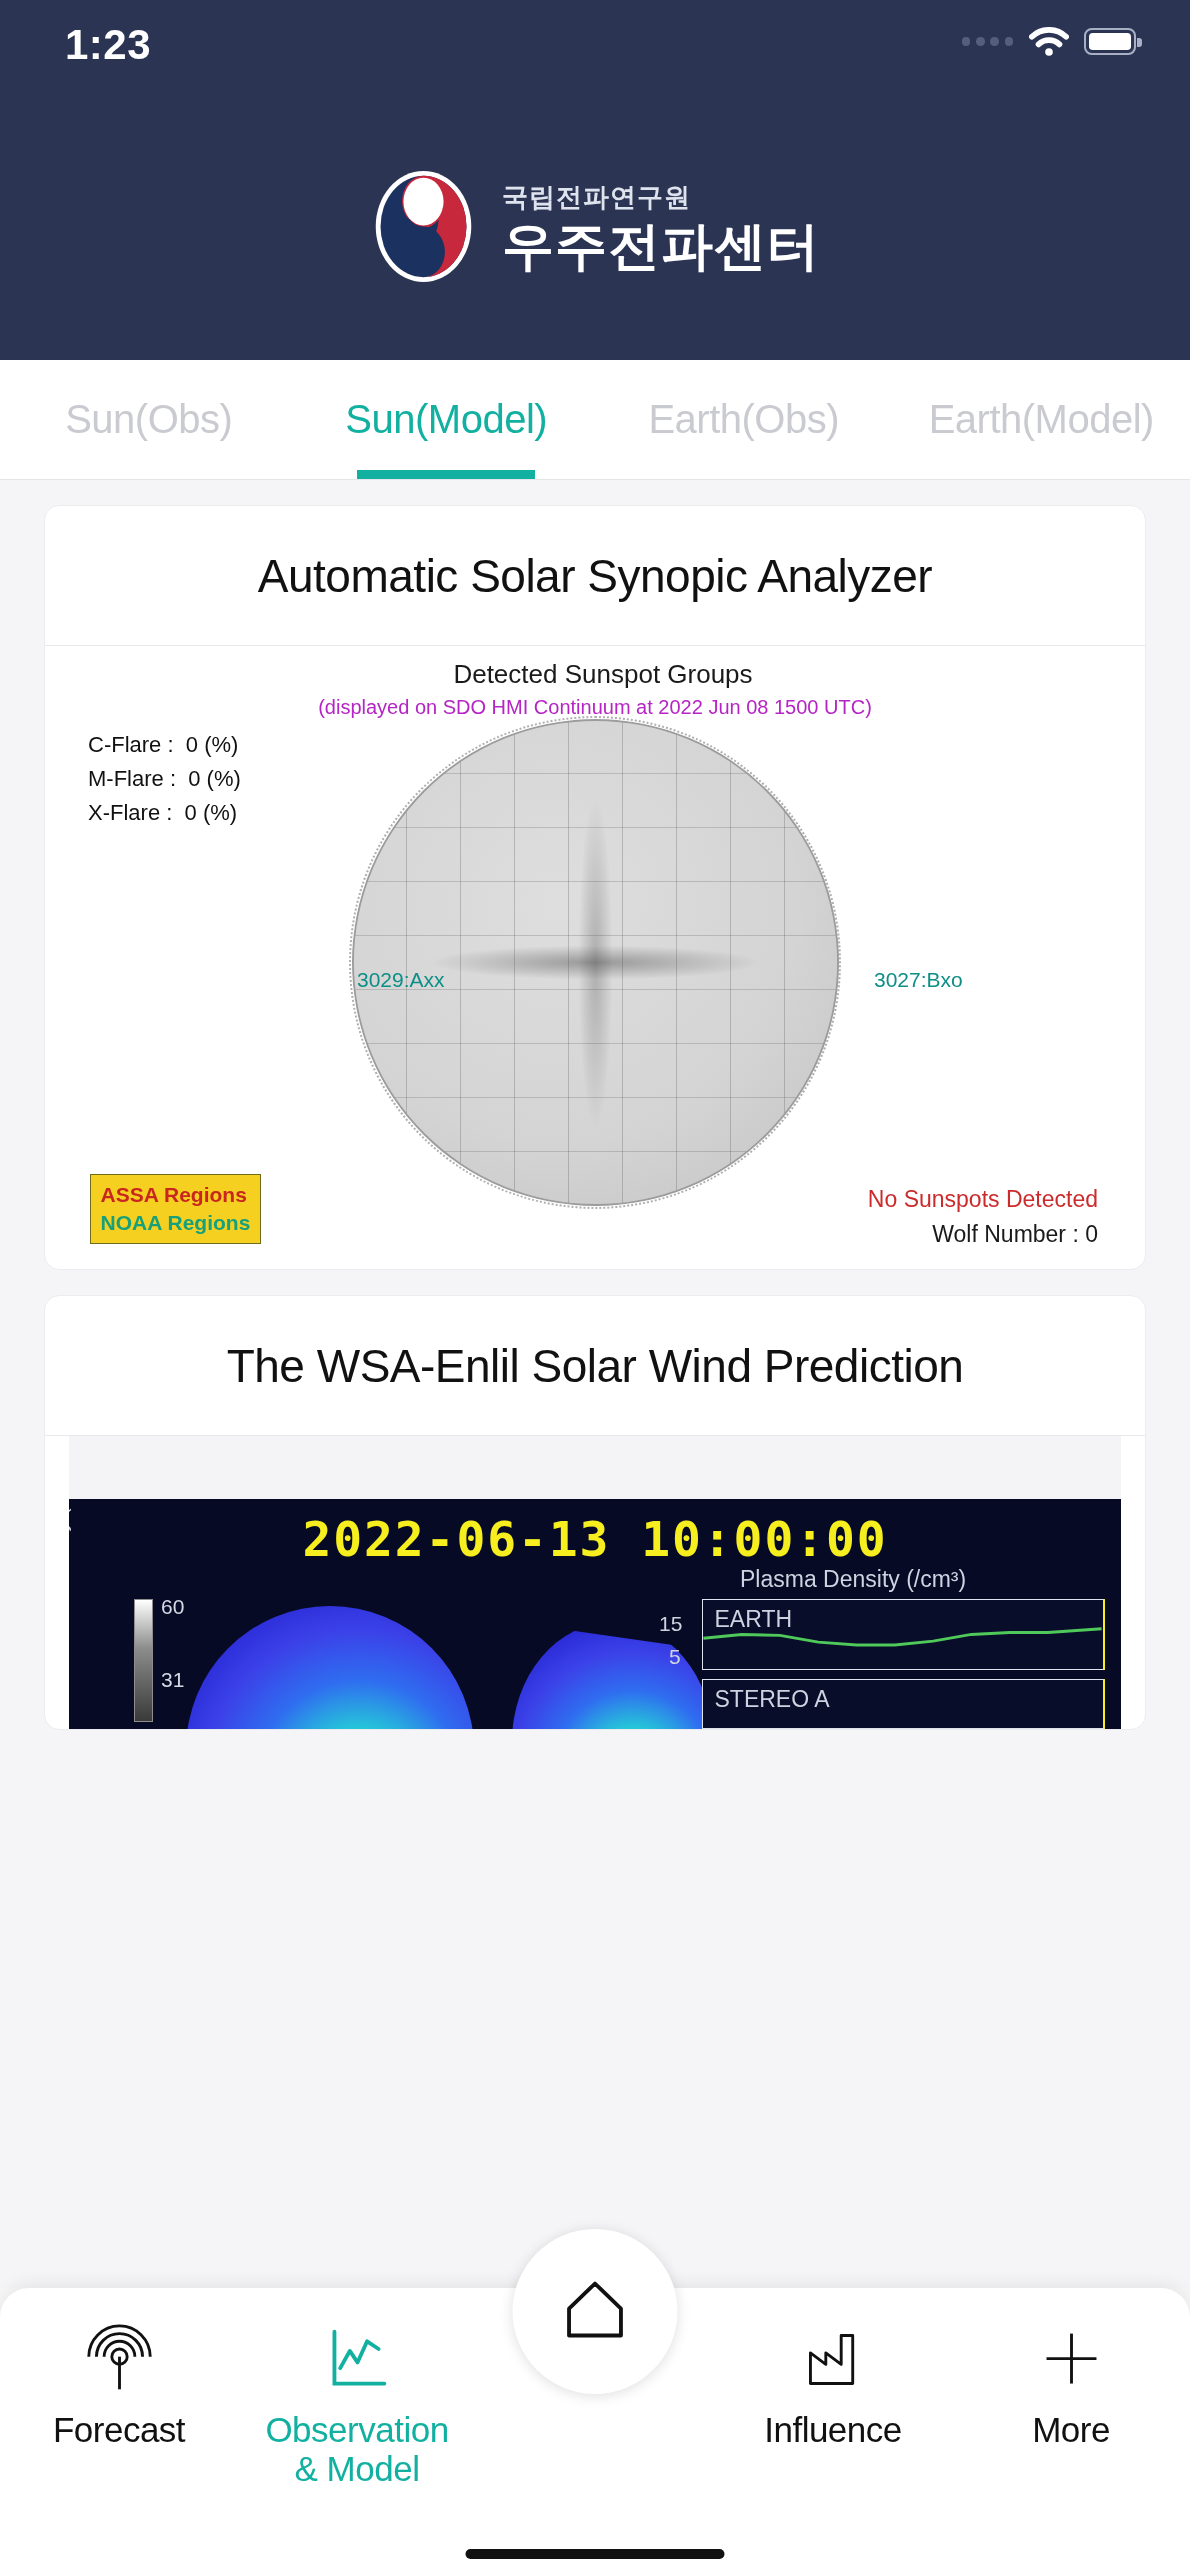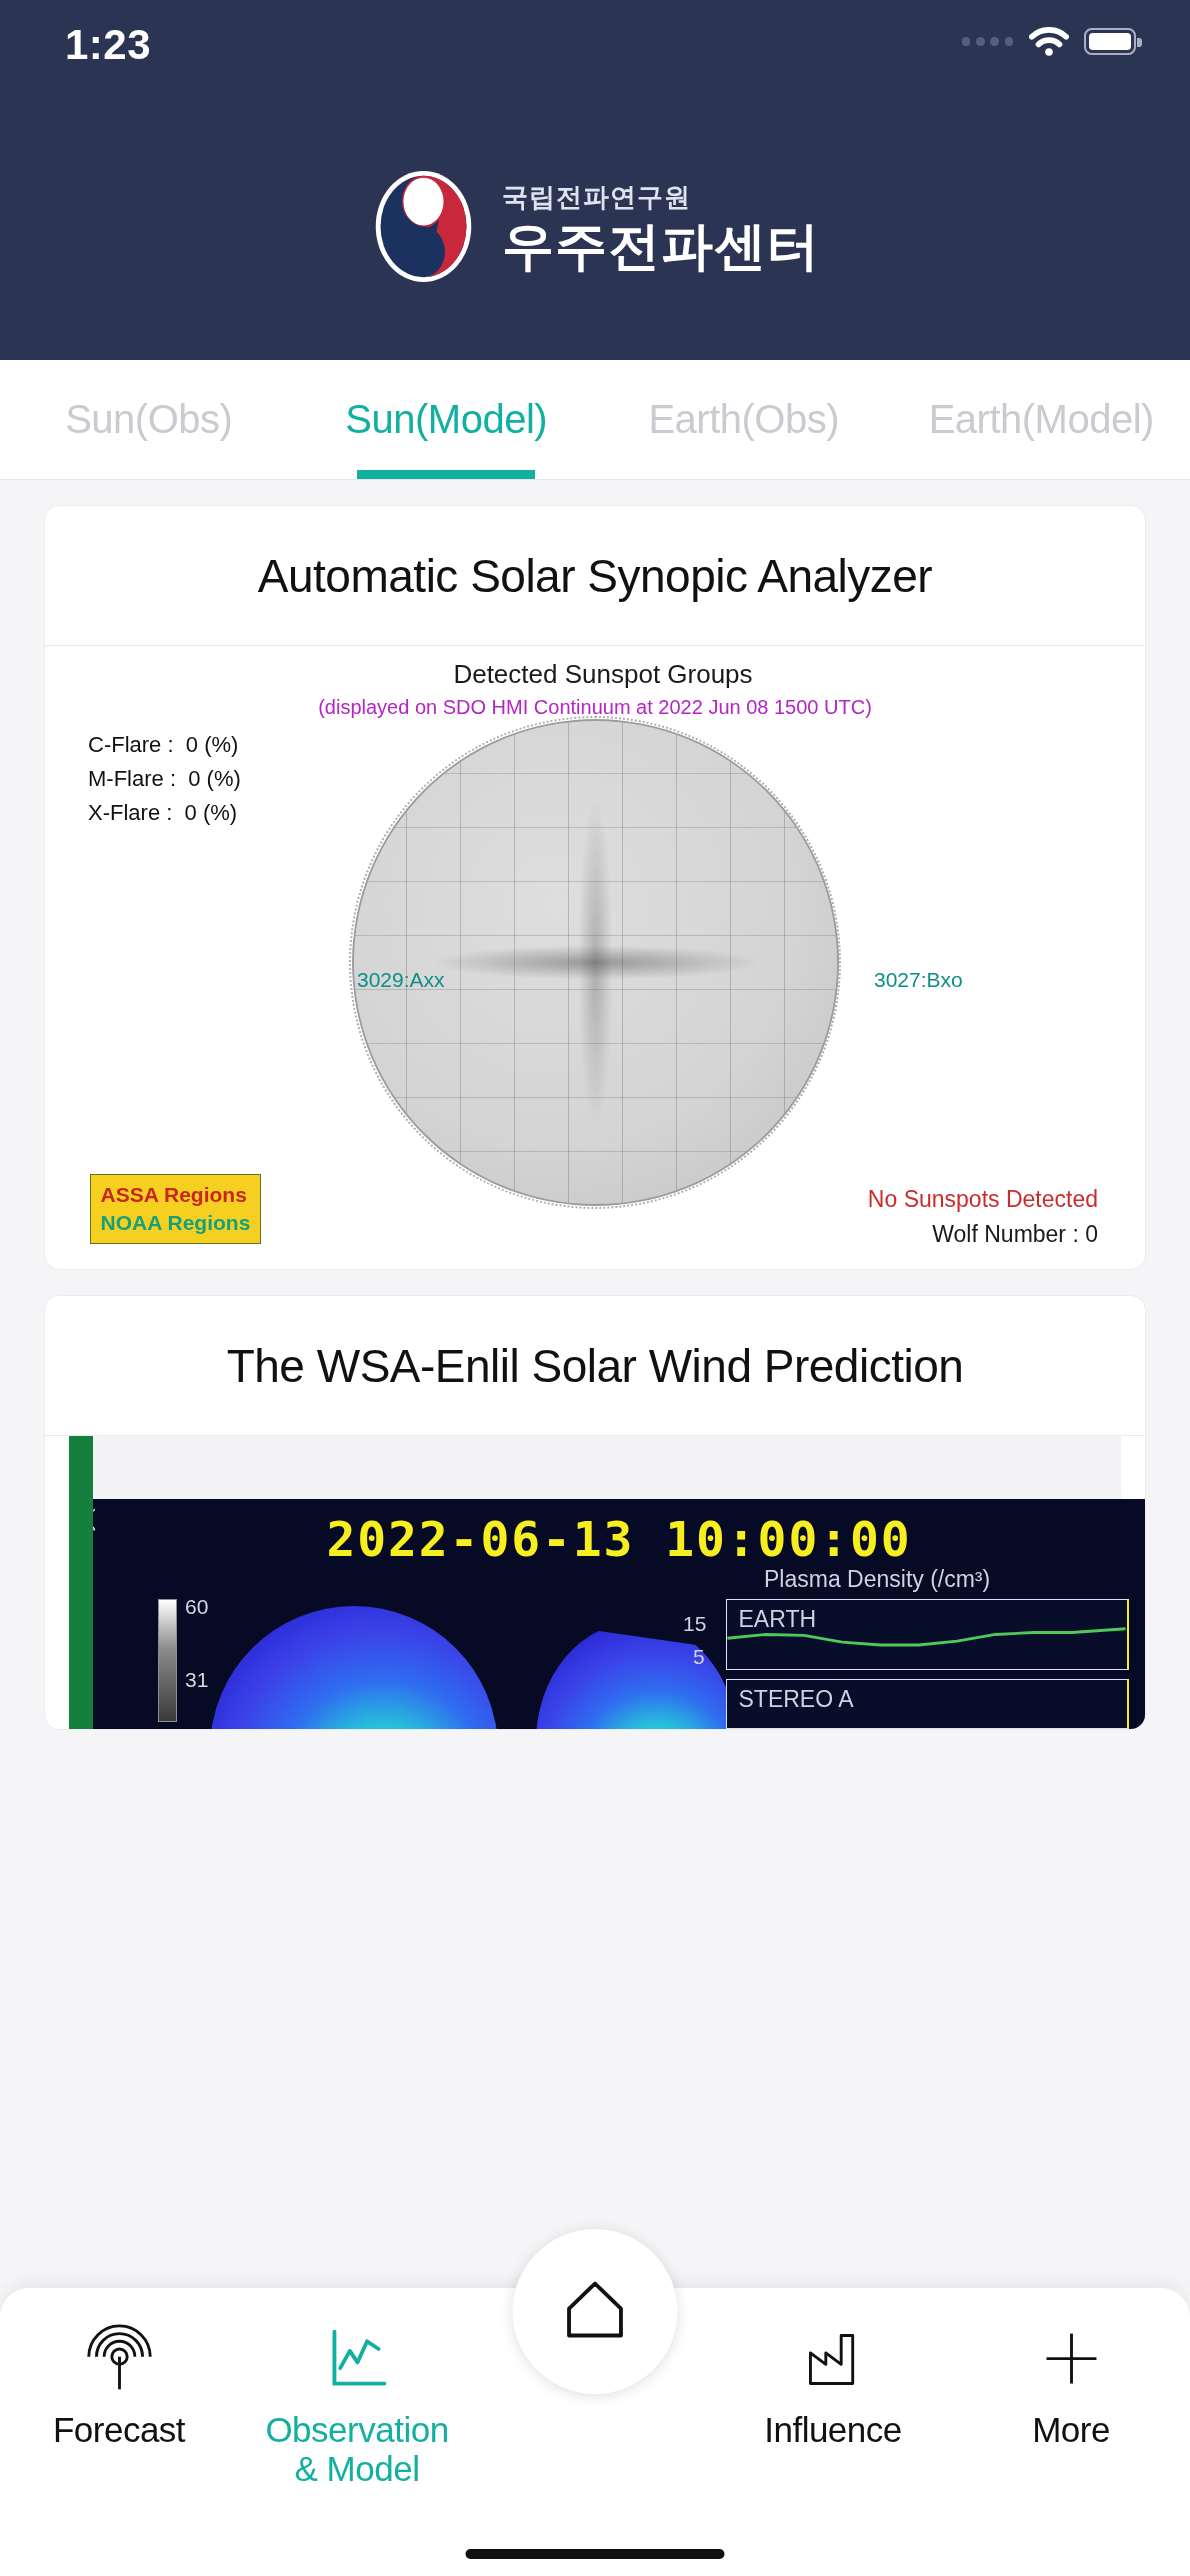--- a/index.html
+++ b/index.html
@@ -113,21 +113,21 @@
   .legend-assa { color: #c8261f; }
   .legend-noaa { color: #17a07a; }
   .srs {
     left: 0; right: 0; bottom: 21px; text-align: center;
     font-size: 23px; color: #0d8f87;
   }
   .nosun { right: 23px; bottom: 56px; font-size: 23px; color: #cc2b2b; }
   .wolf { right: 23px; bottom: 21px; font-size: 23px; color: #1a1a1a; }
 
   
-  .fig-enlil { width: 1052px; margin: 0 auto; background: #15803d; padding-left: 24px; }
+  .fig-enlil { width: 1052px; margin: 0 auto; background: #0369a1; }
   .enlil-pad { height: 63px; background: #f4f4f6; }
   .enlil {
     position: relative; width: 1052px; height: 230px;
     background: #060a24; overflow: hidden;
   }
   .enlil-date {
     position: absolute; left: 0; right: 0; top: 11.5px; text-align: center;
     font-family: "DejaVu Sans Mono", monospace;
     font-size: 48px; color: #f6ee1e; letter-spacing: 1.9px; font-weight: 700;
   }

